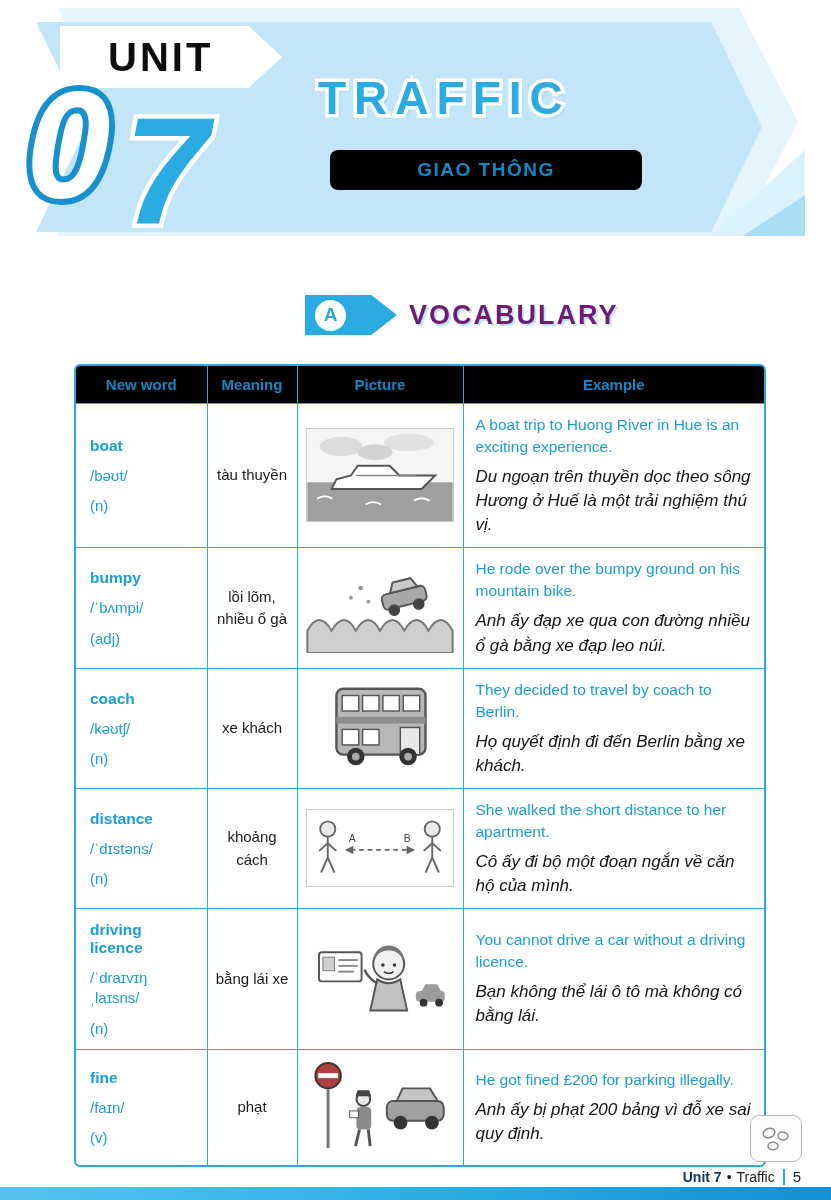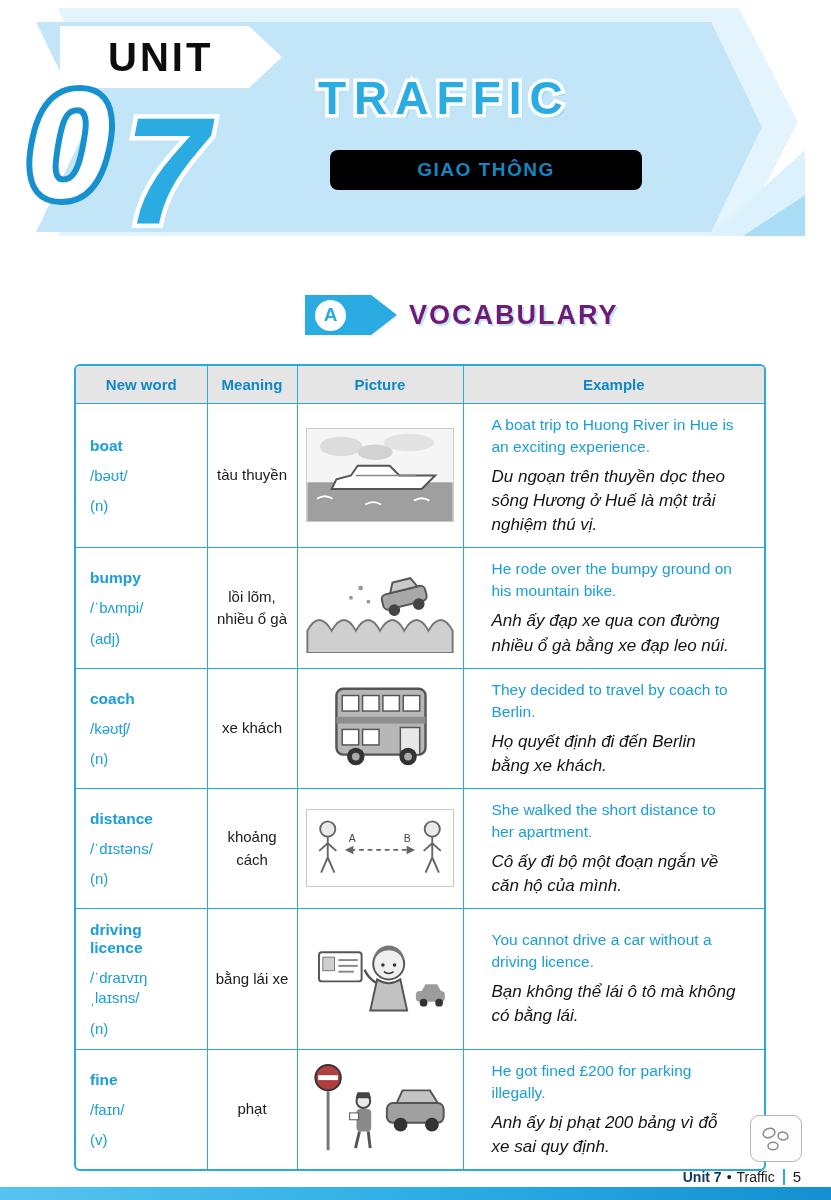--- a/index.html
+++ b/index.html
@@ -37,31 +37,31 @@
   .badge-title { margin-left:12px; font-size:27px; font-weight:bold; color:#701a75; letter-spacing:2px;
     text-shadow:2px 2px 0 #bfe5f7; }
 
   
   .table-wrap { position:absolute; top:364px; left:74px; width:688px;
     border:2px solid #2aa9e0; border-radius:6px; overflow:hidden; background:#fff; }
   table.vocab { border-collapse:collapse; width:100%; table-layout:fixed; border:hidden; }
   table.vocab col.c-word { width:131px; }
   table.vocab col.c-meaning { width:90px; }
   table.vocab col.c-pic { width:166px; }
-  table.vocab th { background:#e5e5e5; color:#1287c6; font-weight:bold; font-size:15px;
+  table.vocab th { background:#000000; color:#1287c6; font-weight:bold; font-size:15px;
     padding:10px 4px; border:1.5px solid #2aa9e0; text-align:center; }
   table.vocab td { border:1.5px solid #2aa9e0; vertical-align:middle; font-size:15px; }
   td.word-cell { padding:12px 8px 12px 14px; color:#1a9dd9; }
   .word { font-weight:bold; font-size:15.5px; margin-bottom:11px; }
   .ipa { margin-bottom:11px; line-height:1.35; }
   td.meaning-cell { text-align:center; color:#1b1b1b; padding:8px 4px; line-height:1.5; font-size:15.5px; }
   td.pic-cell { text-align:center; padding:8px 4px; }
   .pic-box { display:inline-block; line-height:0; }
   .pic-box.framed { border:1px solid #c9c9c9; }
-  td.example-cell { padding:10px 28px; }
+  td.example-cell { padding:10px 12px; }
   .ex-en { color:#1a9dd9; line-height:1.42; margin-bottom:7px; font-size:15.5px; }
   .ex-vi { color:#141414; font-style:italic; line-height:1.42; font-size:17px; }
 
   
   .stamp { position:absolute; right:29px; bottom:38px; width:50px; height:45px;
     border:1px solid #b5b5b5; border-radius:9px; background:#fdfdfd;
     display:flex; align-items:center; justify-content:center; }
   .footer-line { position:absolute; right:30px; bottom:15px; display:flex; align-items:center;
     font-size:14px; color:#1c1c1c; }
   .f-unit { font-weight:bold; color:#10365e; }

